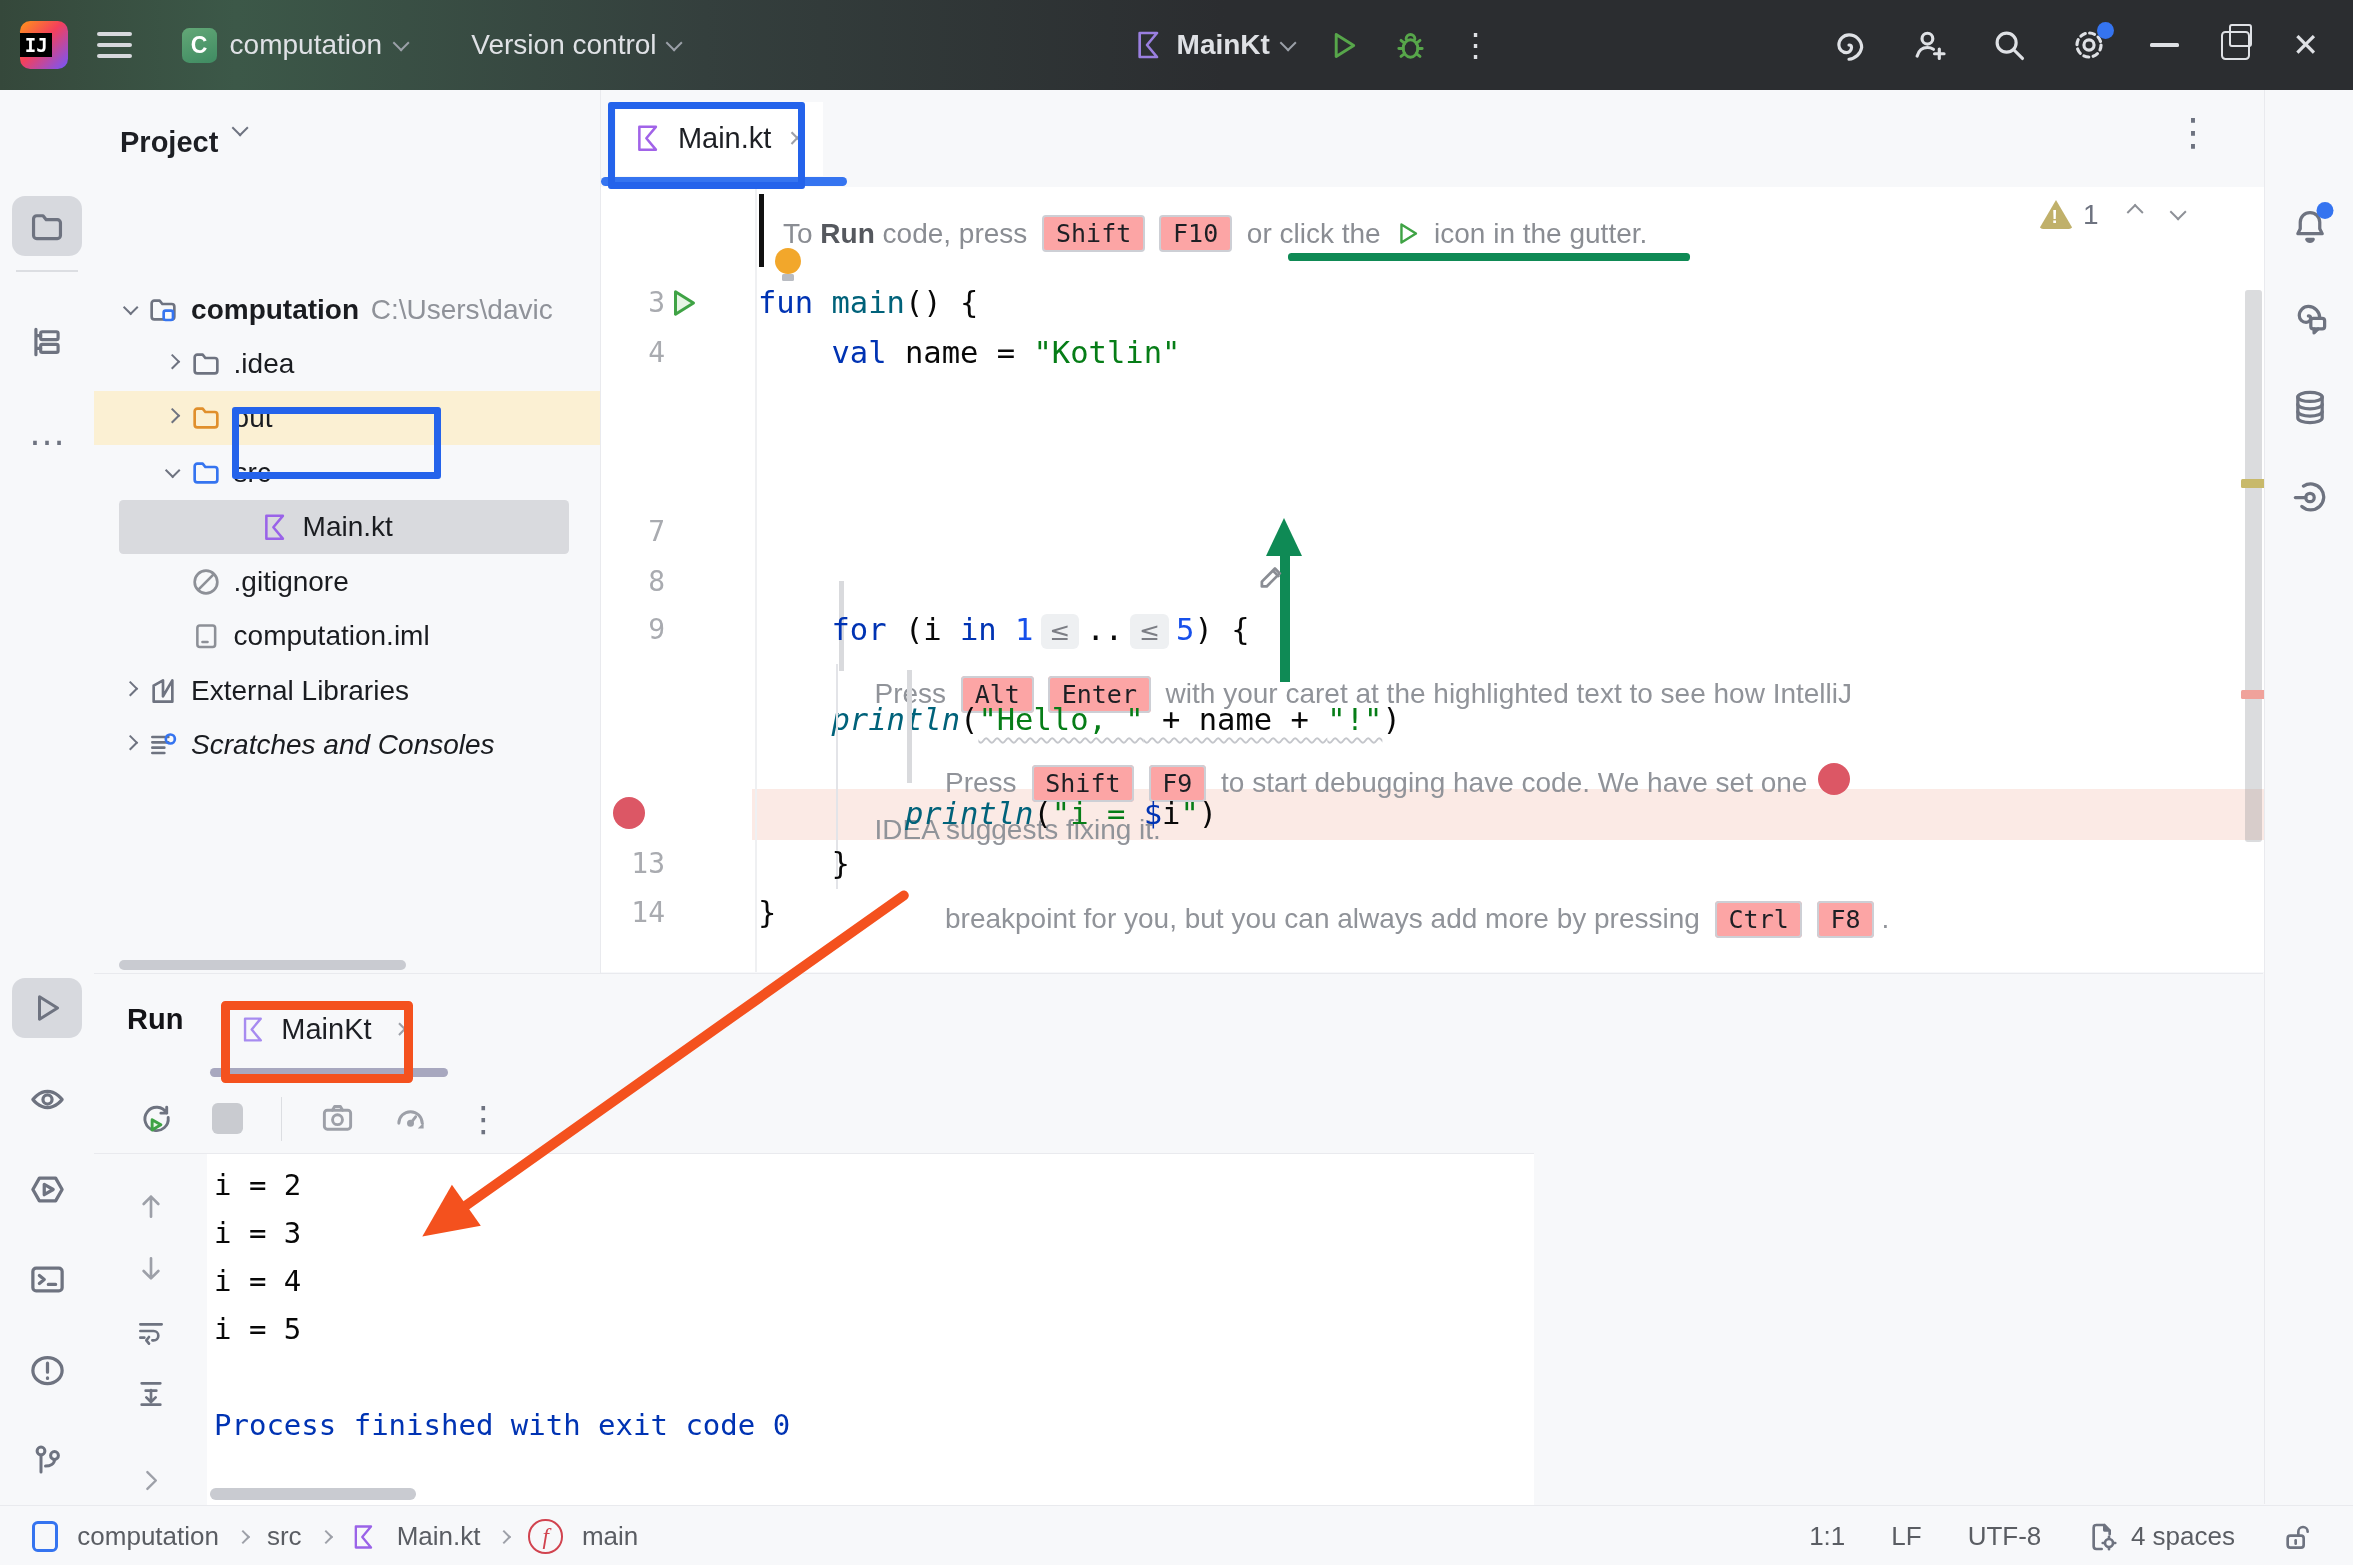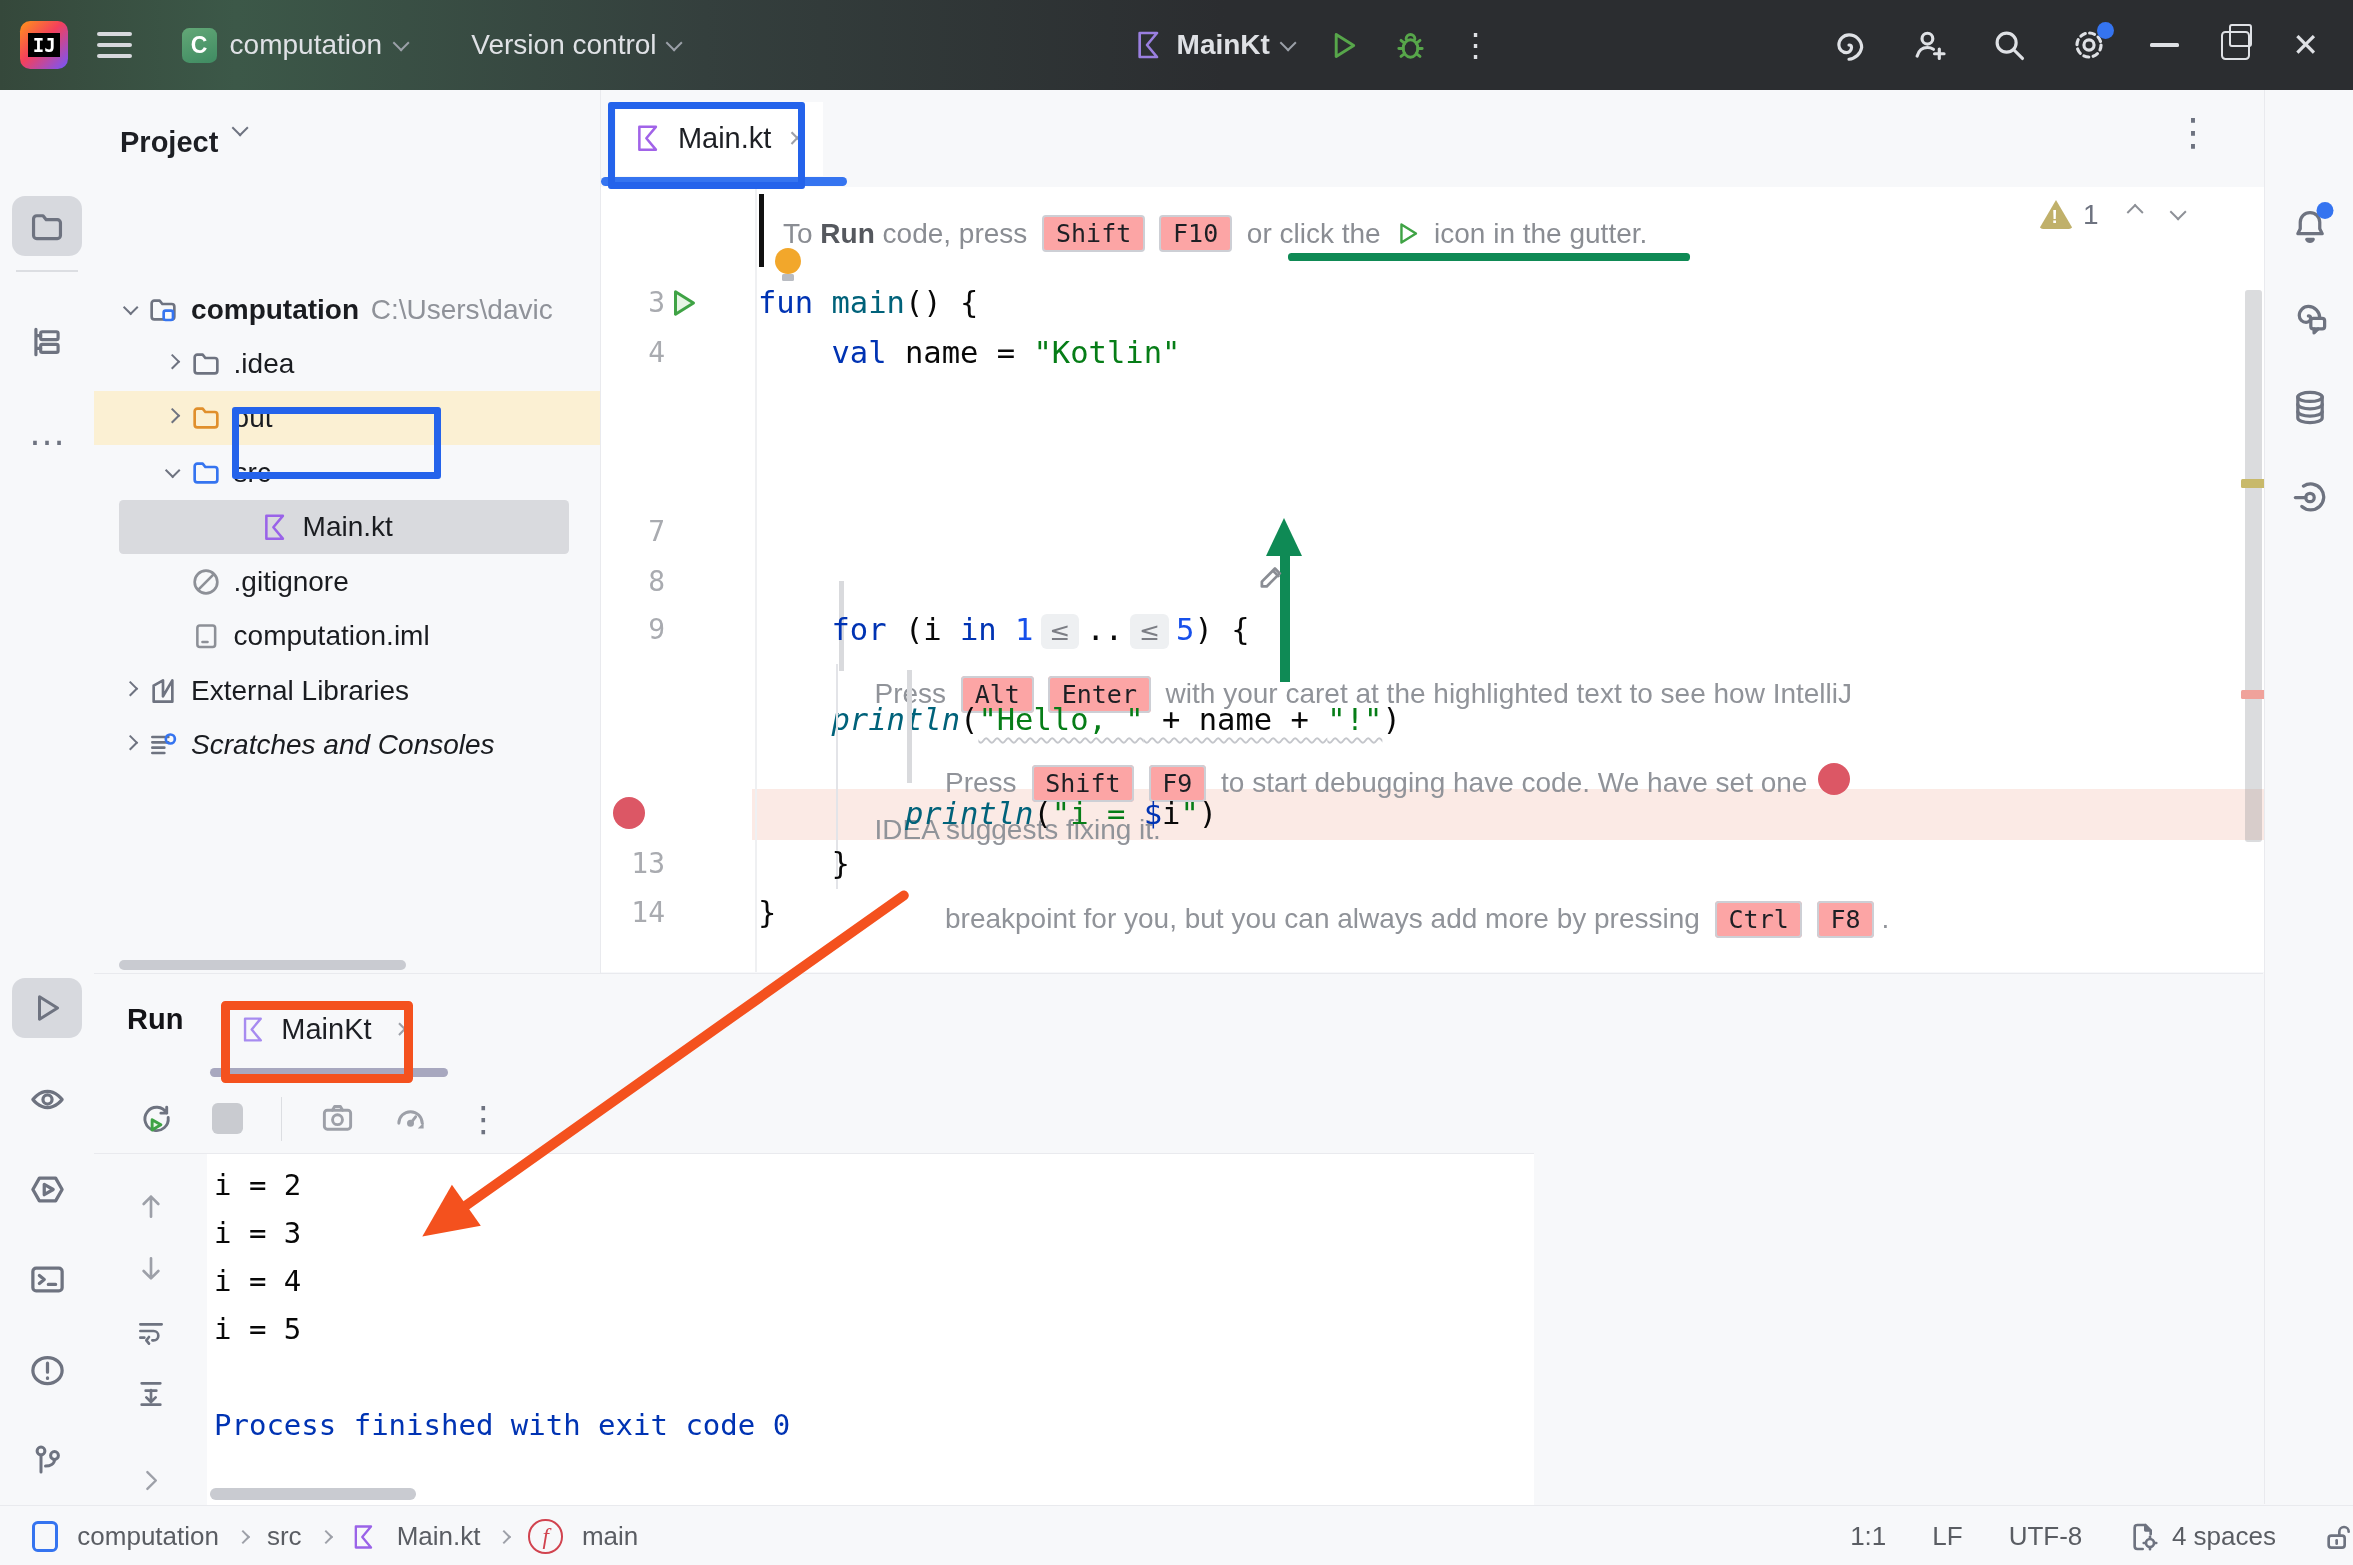--- a/index.html
+++ b/index.html
@@ -7,21 +7,21 @@
     font-family:"Liberation Sans","DejaVu Sans",sans-serif;color:#1d1f24;}
   svg{fill:none;stroke:currentColor;stroke-width:2;stroke-linecap:round;stroke-linejoin:round;}
 
   
   .titlebar{position:absolute;left:0;top:0;width:2354px;height:90px;
     background:linear-gradient(90deg,#35483b 0%,#3c5848 10%,#343f3d 30%,#2b2d30 52%,#2b2d30 100%);
     display:flex;align-items:center;color:#dfe1e5;font-size:28px;}
   .tb-left{display:flex;align-items:center;gap:29px;padding-left:20.3px;}
   .logo{width:48px;height:48px;border-radius:10.2px;
     background:linear-gradient(135deg,#ff9419 0%,#f4405c 45%,#7256ff 100%);
-    display:flex;align-items:center;justify-content:center;color:#fff;font-weight:bold;font-size:22px;font-family:"DejaVu Sans Mono",monospace;}
+    display:flex;align-items:center;color:#fff;font-weight:bold;font-size:22px;font-family:"DejaVu Sans Mono",monospace;}
   .logo i{background:#000;color:#fff;font-style:normal;padding:2.9px 4.4px;font-size:19px;line-height:1;}
   .hamburger span{display:block;width:35px;height:4.4px;background:#d7d9dd;border-radius:2.2px;margin:6.5px 0;}
   .proj-chip{display:flex;align-items:center;gap:13px;margin-left:20.3px;}
   .proj-avatar{width:35px;height:35px;border-radius:7.3px;background:linear-gradient(160deg,#63a877,#3f8b62);
     color:#fff;display:flex;align-items:center;justify-content:center;font-size:23px;font-weight:bold;}
   .tb-item{display:flex;align-items:center;gap:11.6px;}
   .chev{display:inline-block;width:10.2px;height:10.2px;border-right:2.9px solid #9ba0a8;border-bottom:2.9px solid #9ba0a8;transform:rotate(45deg);margin-top:-4.4px;}
   .chev.right{transform:rotate(-45deg);}
   .tb-center{position:absolute;left:1133px;top:0;height:90px;display:flex;align-items:center;gap:32px;}
   .tb-right{position:absolute;right:0;top:0;height:90px;display:flex;align-items:center;gap:42px;padding-right:35px;color:#dfe1e5;}
@@ -113,21 +113,21 @@
   .rec-ic i{width:13px;height:13px;border-radius:50%;background:#8d9097;}
   .perf-status{position:absolute;left:0;top:218px;width:100%;text-align:center;font-size:30.5px;color:#787b83;}
 
   
   .stripe-right{position:absolute;left:2264px;top:90px;width:90px;height:1414px;background:#f7f8fa;border-left:1.5px solid #e9eaee;color:#6e7380;}
   .ricon{position:absolute;left:50%;transform:translateX(-50%);}
 
   
   .statusbar{position:absolute;left:0;top:1505px;width:2354px;height:61px;background:#f7f8fa;border-top:1.5px solid #e9eaee;display:flex;align-items:center;font-size:26px;color:#5a5d63;}
   .sb-left{display:flex;align-items:center;gap:19px;padding-left:32px;}
-  .sb-right{margin-left:auto;display:flex;align-items:center;gap:46px;}
+  .sb-right{margin-left:auto;display:flex;align-items:center;gap:46px;padding-right:41px;}
   .crumb-sep{width:8px;height:8px;border-right:2.2px solid #9da0a8;border-bottom:2.2px solid #9da0a8;transform:rotate(-45deg);}
   .proj-badge{width:20.3px;height:25px;border:3.6px solid #3574f0;border-radius:5.8px;}
   .fmain{width:30.5px;height:30.5px;border:2.9px solid #d1434f;border-radius:50%;color:#d1434f;display:flex;align-items:center;justify-content:center;font-family:"Liberation Serif",serif;font-style:italic;font-size:23px;}
 
   
   .ann{position:absolute;z-index:50;}
   .ann-box-blue{border:7.3px solid #2463eb;border-radius:2.9px;}
   .ann-box-orange{border:9.4px solid #f4511e;border-radius:4.4px;}
   .ann-underline{background:#0f8a55;border-radius:3.6px;}
   .garrow-shaft{position:absolute;left:679px;top:363px;width:10.2px;height:132px;background:#0f8a55;}

